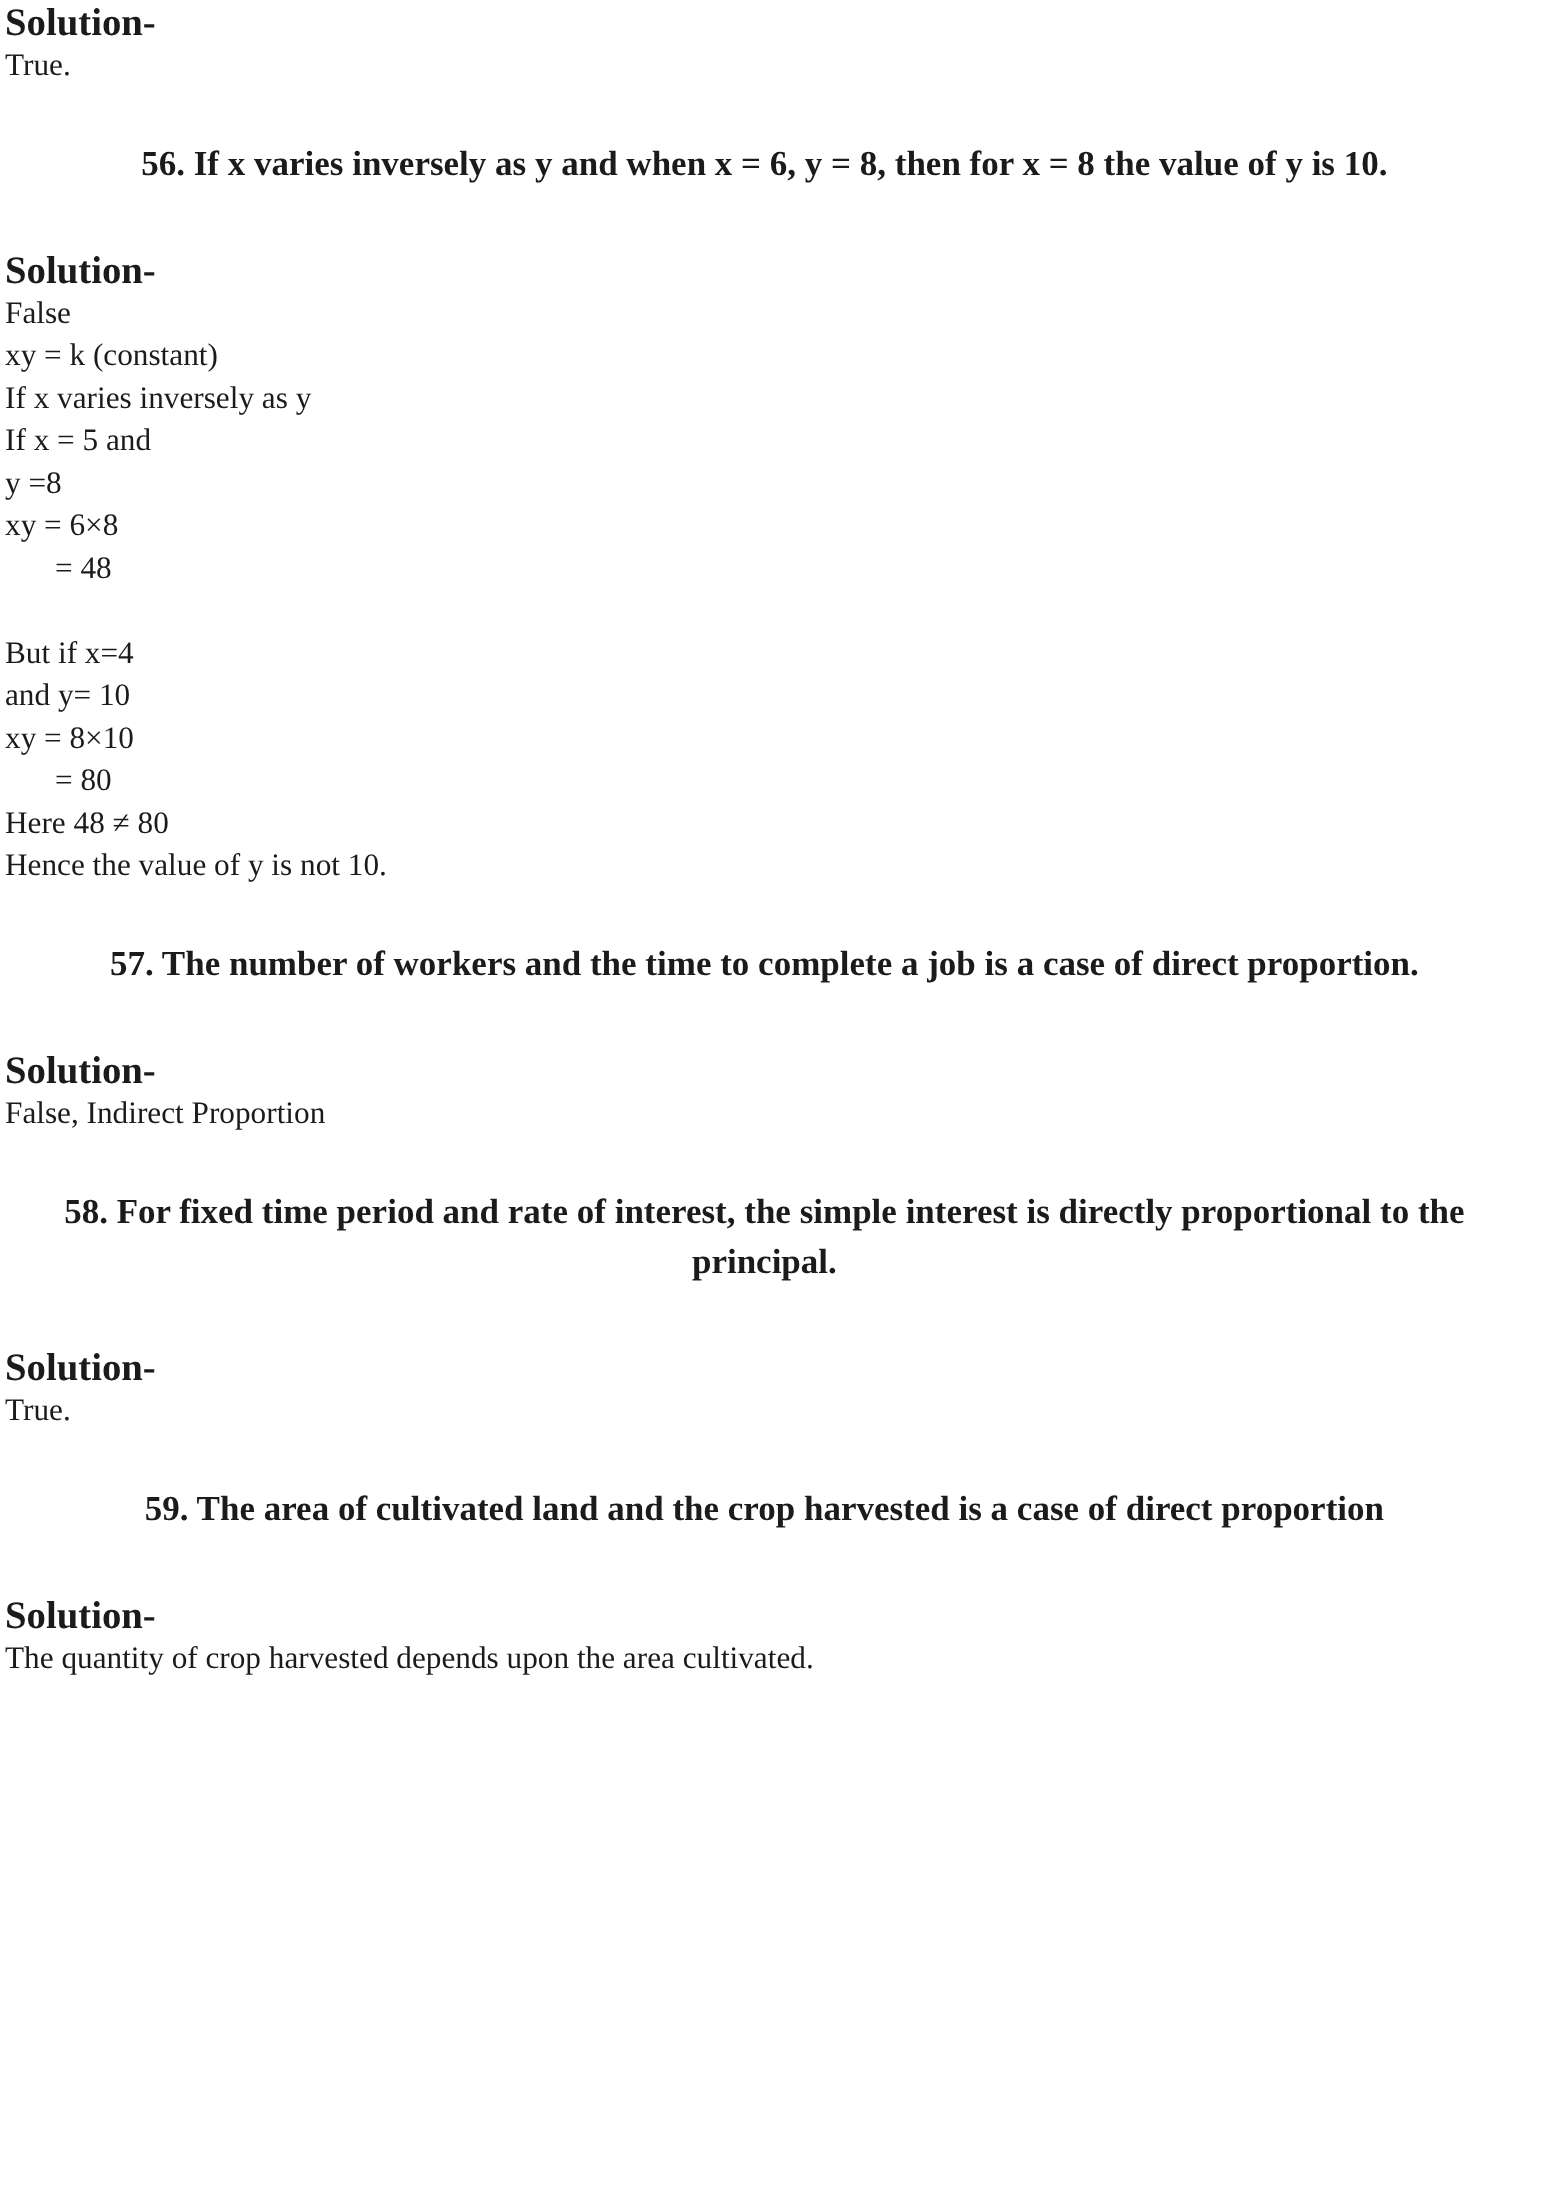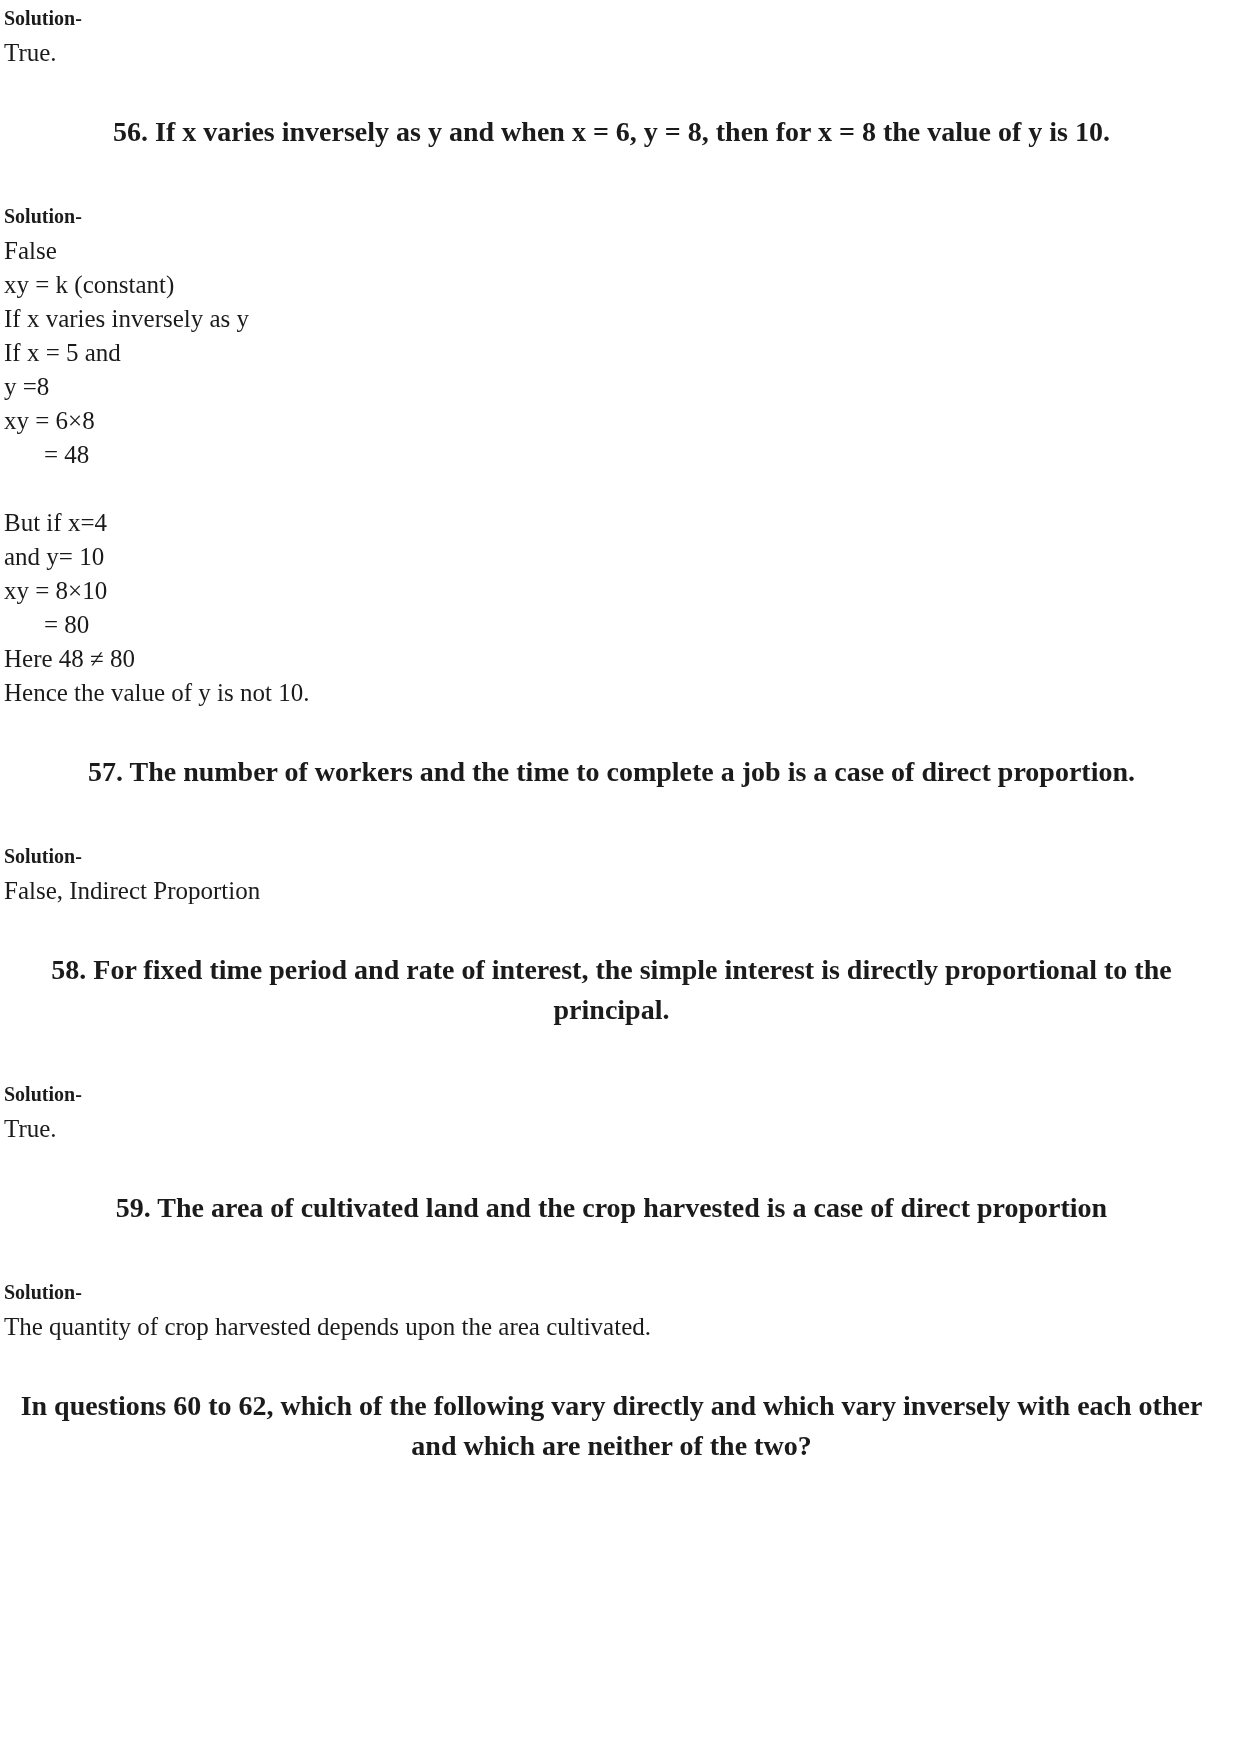--- a/index.html
+++ b/index.html
@@ -11,21 +11,21 @@
     height: 1761px;
     background: #ffffff;
     font-family: "Liberation Serif", "DejaVu Serif", serif;
     color: #1b1b1b;
     overflow: hidden;
   }
   .page {
     padding: 0 14px 0 4px;
   }
   .sol-head {
-    font-size: 20px;
+    font-size: 31px;
     font-weight: 700;
     line-height: 36px;
     margin: 0;
   }
   .sol-head.spaced {
     margin-top: 46px;
   }
   p.body-line {
     font-size: 25px;
     line-height: 34px;
@@ -85,17 +85,14 @@
     <h2 class="sol-head spaced">Solution-</h2>
     <p class="body-line">True.</p>
   </section>
 
   <section>
     <h2 class="question">59. The area of cultivated land and the crop harvested is a case of direct proportion</h2>
     <h2 class="sol-head spaced">Solution-</h2>
     <p class="body-line">The quantity of crop harvested depends upon the area cultivated.</p>
   </section>
 
-  <section>
-    <h2 class="question">In questions 60 to 62, which of the following vary directly and which vary inversely with each other and which are neither of the two?</h2>
-  </section>
 
 </div>
 
 </body></html>

